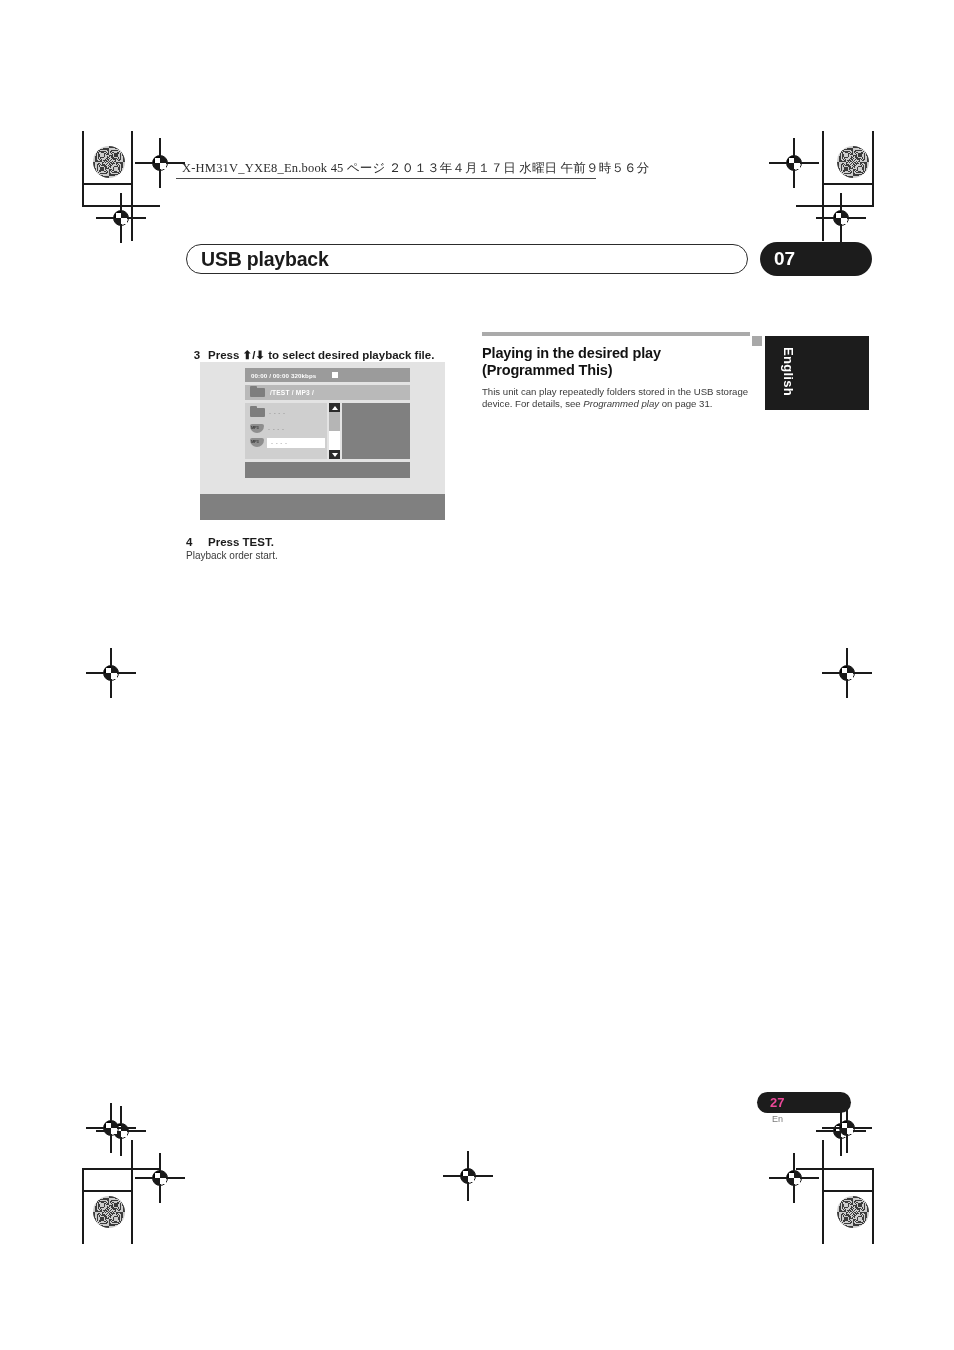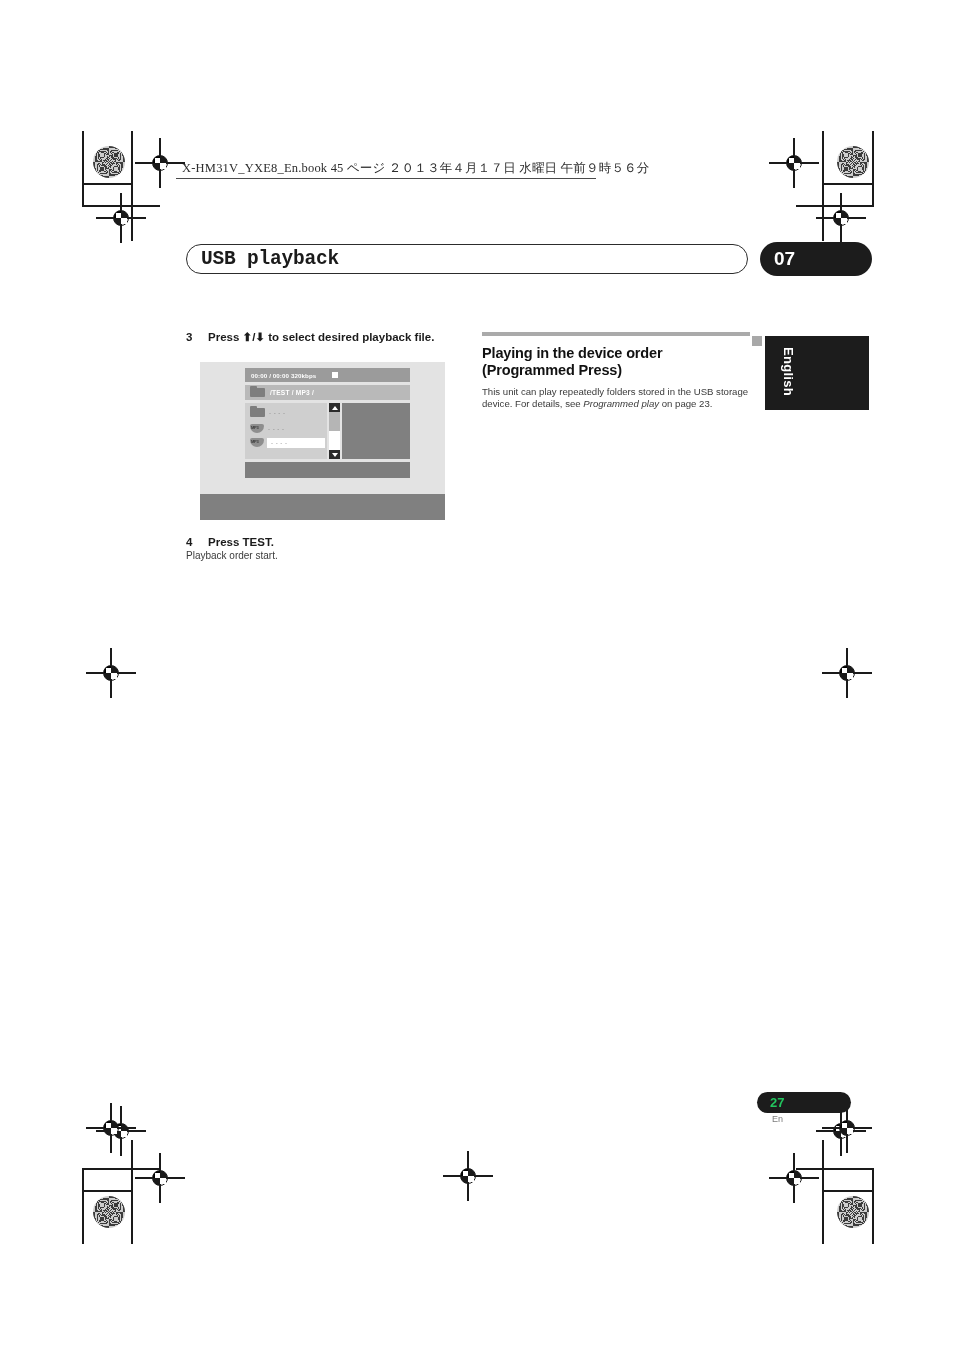--- a/index.html
+++ b/index.html
@@ -66,21 +66,21 @@
 
   .title-pill {
     position: absolute; left: 186px; top: 244px;
     width: 562px; height: 30px;
     border: 1.6px solid #2c2c2c;
     border-radius: 15px;
     display: flex; align-items: center;
   }
   .title-pill .t {
     font-size: 19.5px; font-weight: bold; color: #1b1b1b;
-    margin-left: 14px; letter-spacing: -.2px; font-family: Liberation Mono, monospace;
+    margin-left: 14px; letter-spacing: -.2px;
   }
   .chapter-box {
     position: absolute; left: 760px; top: 242px;
     width: 112px; height: 34px;
     background: #1c1c1c; border-radius: 17px;
     display: flex; align-items: center;
   }
   .chapter-box .n {
     color: #ffffff; font-size: 19px; font-weight: bold;
     margin-left: 14px;
@@ -214,21 +214,21 @@
   .lang-tab-stub {
     position:absolute; left: 752px; top: 336px; width: 10px; height: 10px;
     background: #a8a8a8;
   }
 
   .pagenum-pill {
     position: absolute; left: 757px; top: 1092px;
     width: 94px; height: 21px; background: #1c1c1c; border-radius: 10.5px;
     display:flex; align-items:center;
   }
-  .pagenum-pill .n { color:#22c55e; font-size: 13px; font-weight:bold; margin-left: 13px; }
+  .pagenum-pill .n { color:#ec4899; font-size: 13px; font-weight:bold; margin-left: 13px; }
   .pagenum-en {
     position:absolute; left: 772px; top: 1114px;
     font-size: 9px; color: #7c7c7c;
   }
 </style>
 </head>
 <body>
 
 <div>
   <div class="mark-line" style="left:82px;  top:131px; width:1.6px; height:76px;"></div>
@@ -344,21 +344,21 @@
 <div class="header-rule"></div>
 <div class="header-note">X-HM31V_YXE8_En.book   45 ページ   ２０１３年４月１７日   水曜日   午前９時５６分</div>
 
 <div class="title-pill">
   <div class="t">USB playback</div>
 </div>
 <div class="chapter-box">
   <div class="n">07</div>
 </div>
 
-<div class="step" style="left:186px; top:330px;">
+<div class="step" style="left:186px; top:348px;text-align:center;">
   <span class="num">3</span><span>Press ⬆/⬇ to select desired playback file.</span>
 </div>
 
 <div class="screenshot">
   <div class="scr-inner">
 
     <div class="scr-status">
       <div class="txt">00:00 / 00:00   320kbps</div>
       <div class="stopicon"></div>
     </div>
@@ -412,24 +412,24 @@
 </div>
 <div class="gray-band"></div>
 
 <div class="step" style="left:186px; top:536px;">
   <span class="num">4</span><span>Press TEST.</span>
 </div>
 <div class="step-sub" style="left:186px; top:550px;">Playback order start.</div>
 
 <div class="col-rule"></div>
 <div class="rc-heading">
-  <div>Playing in the device order</div>
-  <div>(Programmed Press)</div>
-</div>
-<div class="rc-body"><span>This unit can play repeatedly folders stored in the USB storage device. For details, see </span><i>Programmed play</i><span> on page 23.</span></div>
+  <div>Playing in the desired play</div>
+  <div>(Programmed This)</div>
+</div>
+<div class="rc-body"><span>This unit can play repeatedly folders stored in the USB storage device. For details, see </span><i>Programmed play</i><span> on page 31.</span></div>
 
 <div class="lang-tab-stub"></div>
 <div class="lang-tab">
   <span>English</span>
 </div>
 
 <div class="pagenum-pill">
   <div class="n">27</div>
 </div>
 <div class="pagenum-en">En</div>

